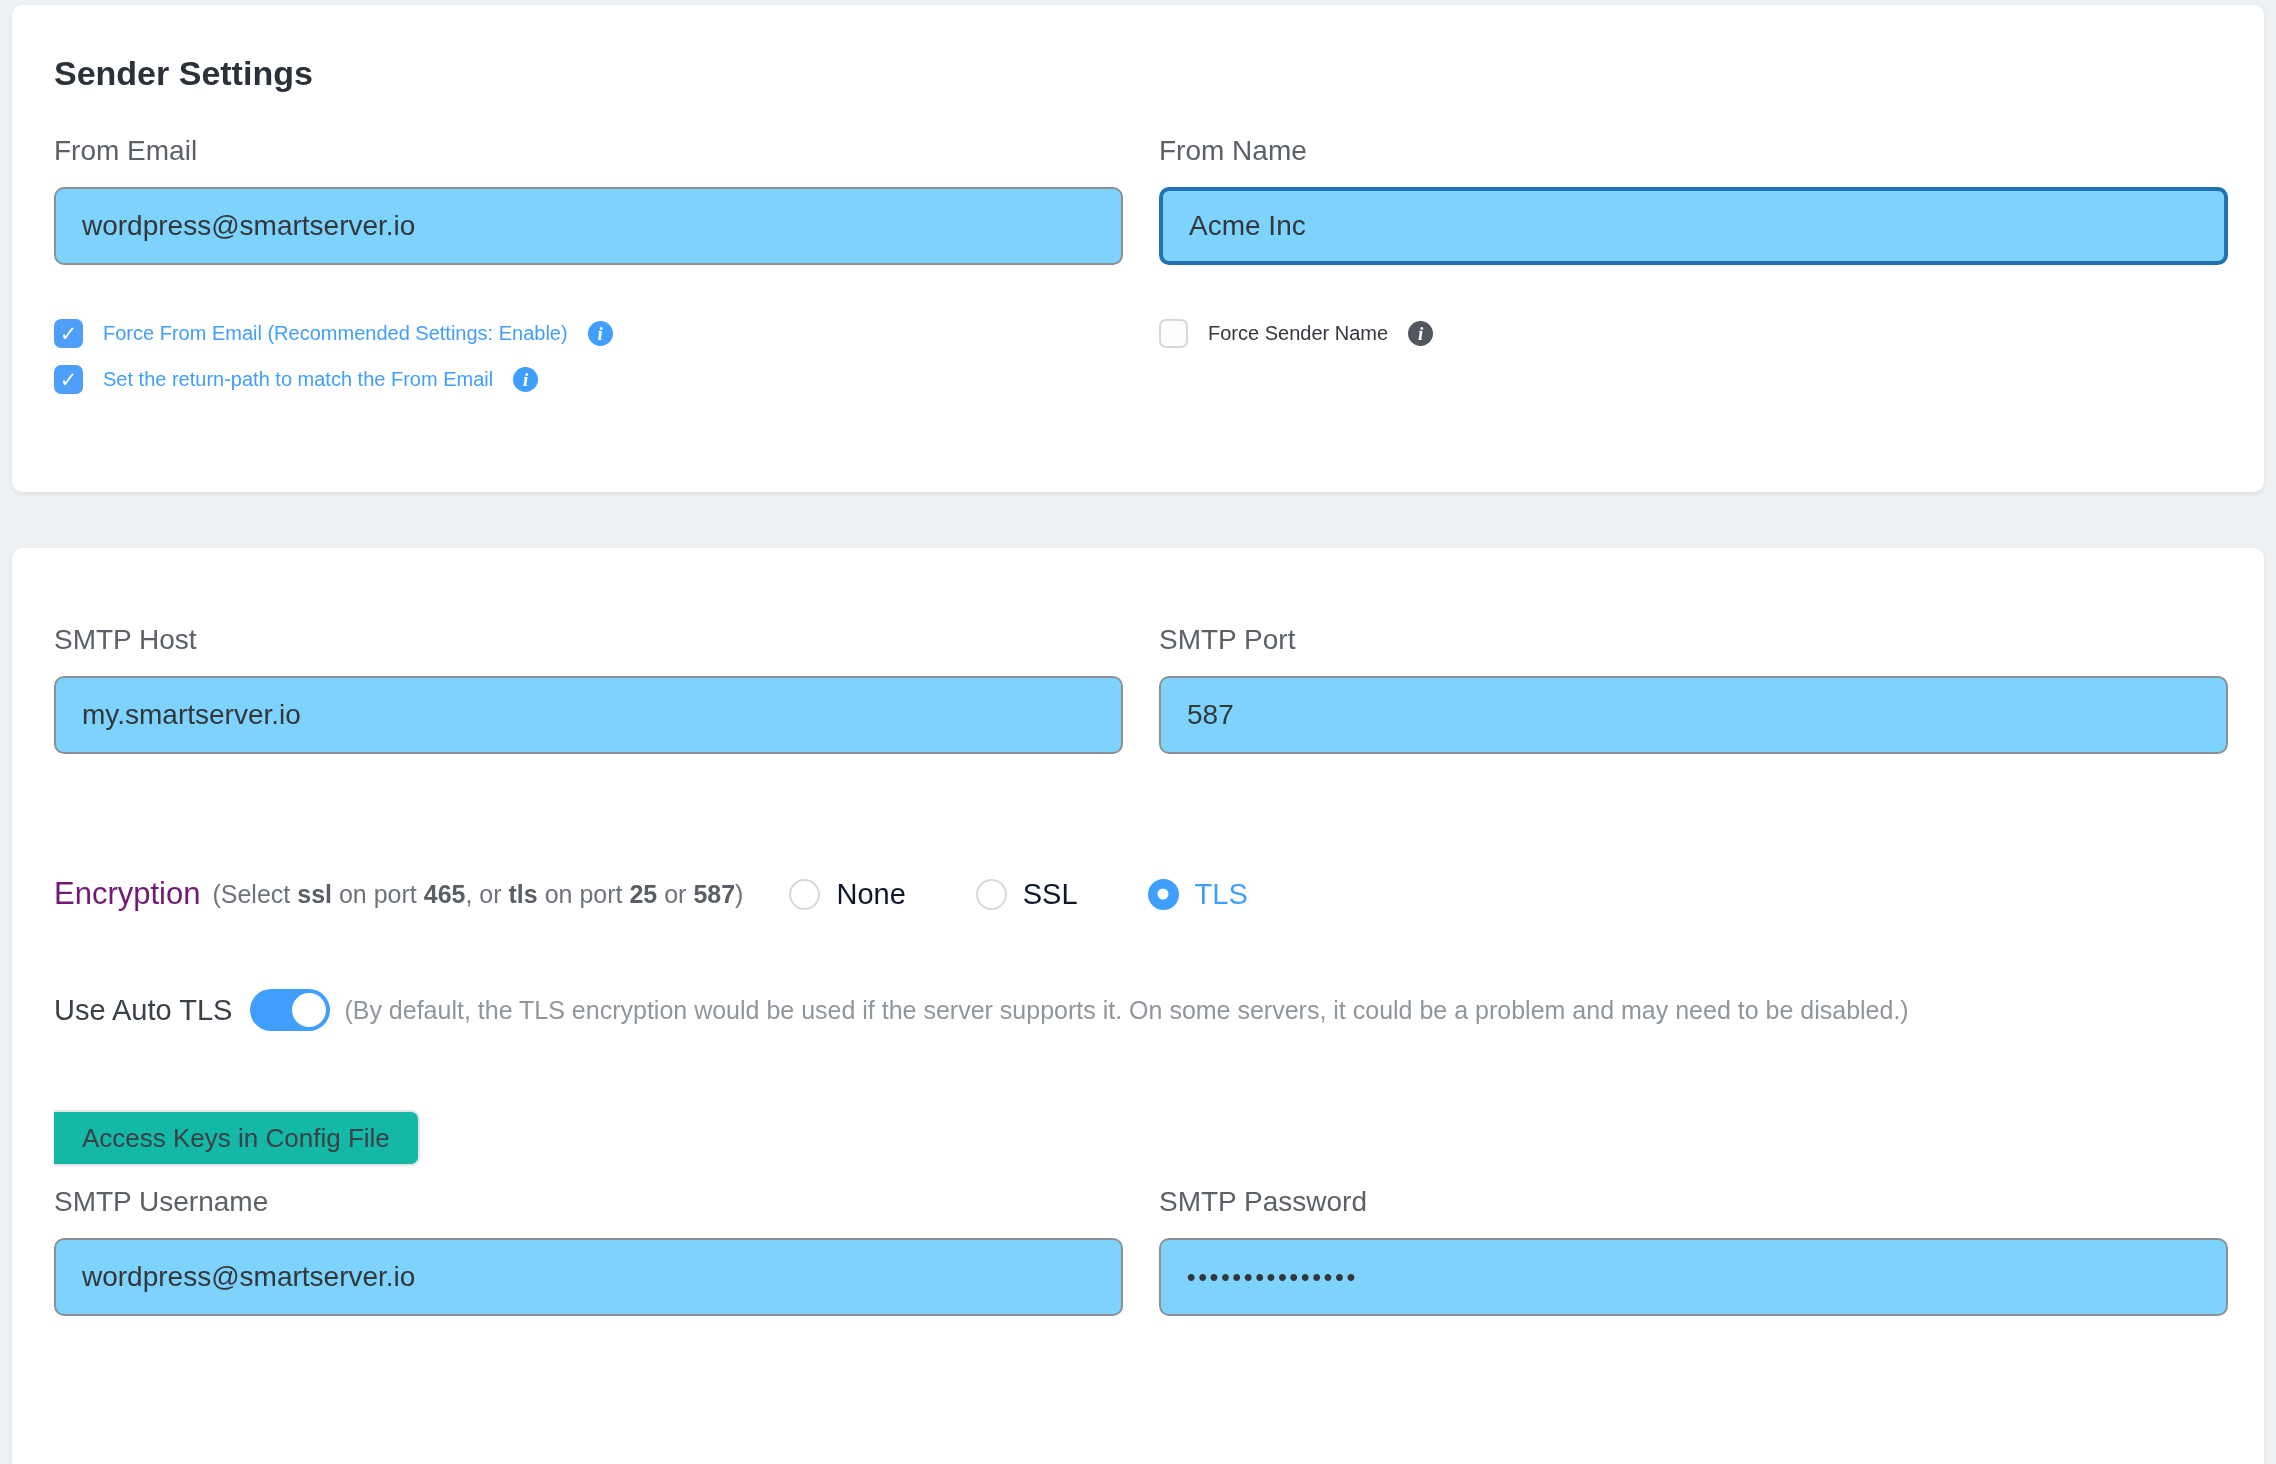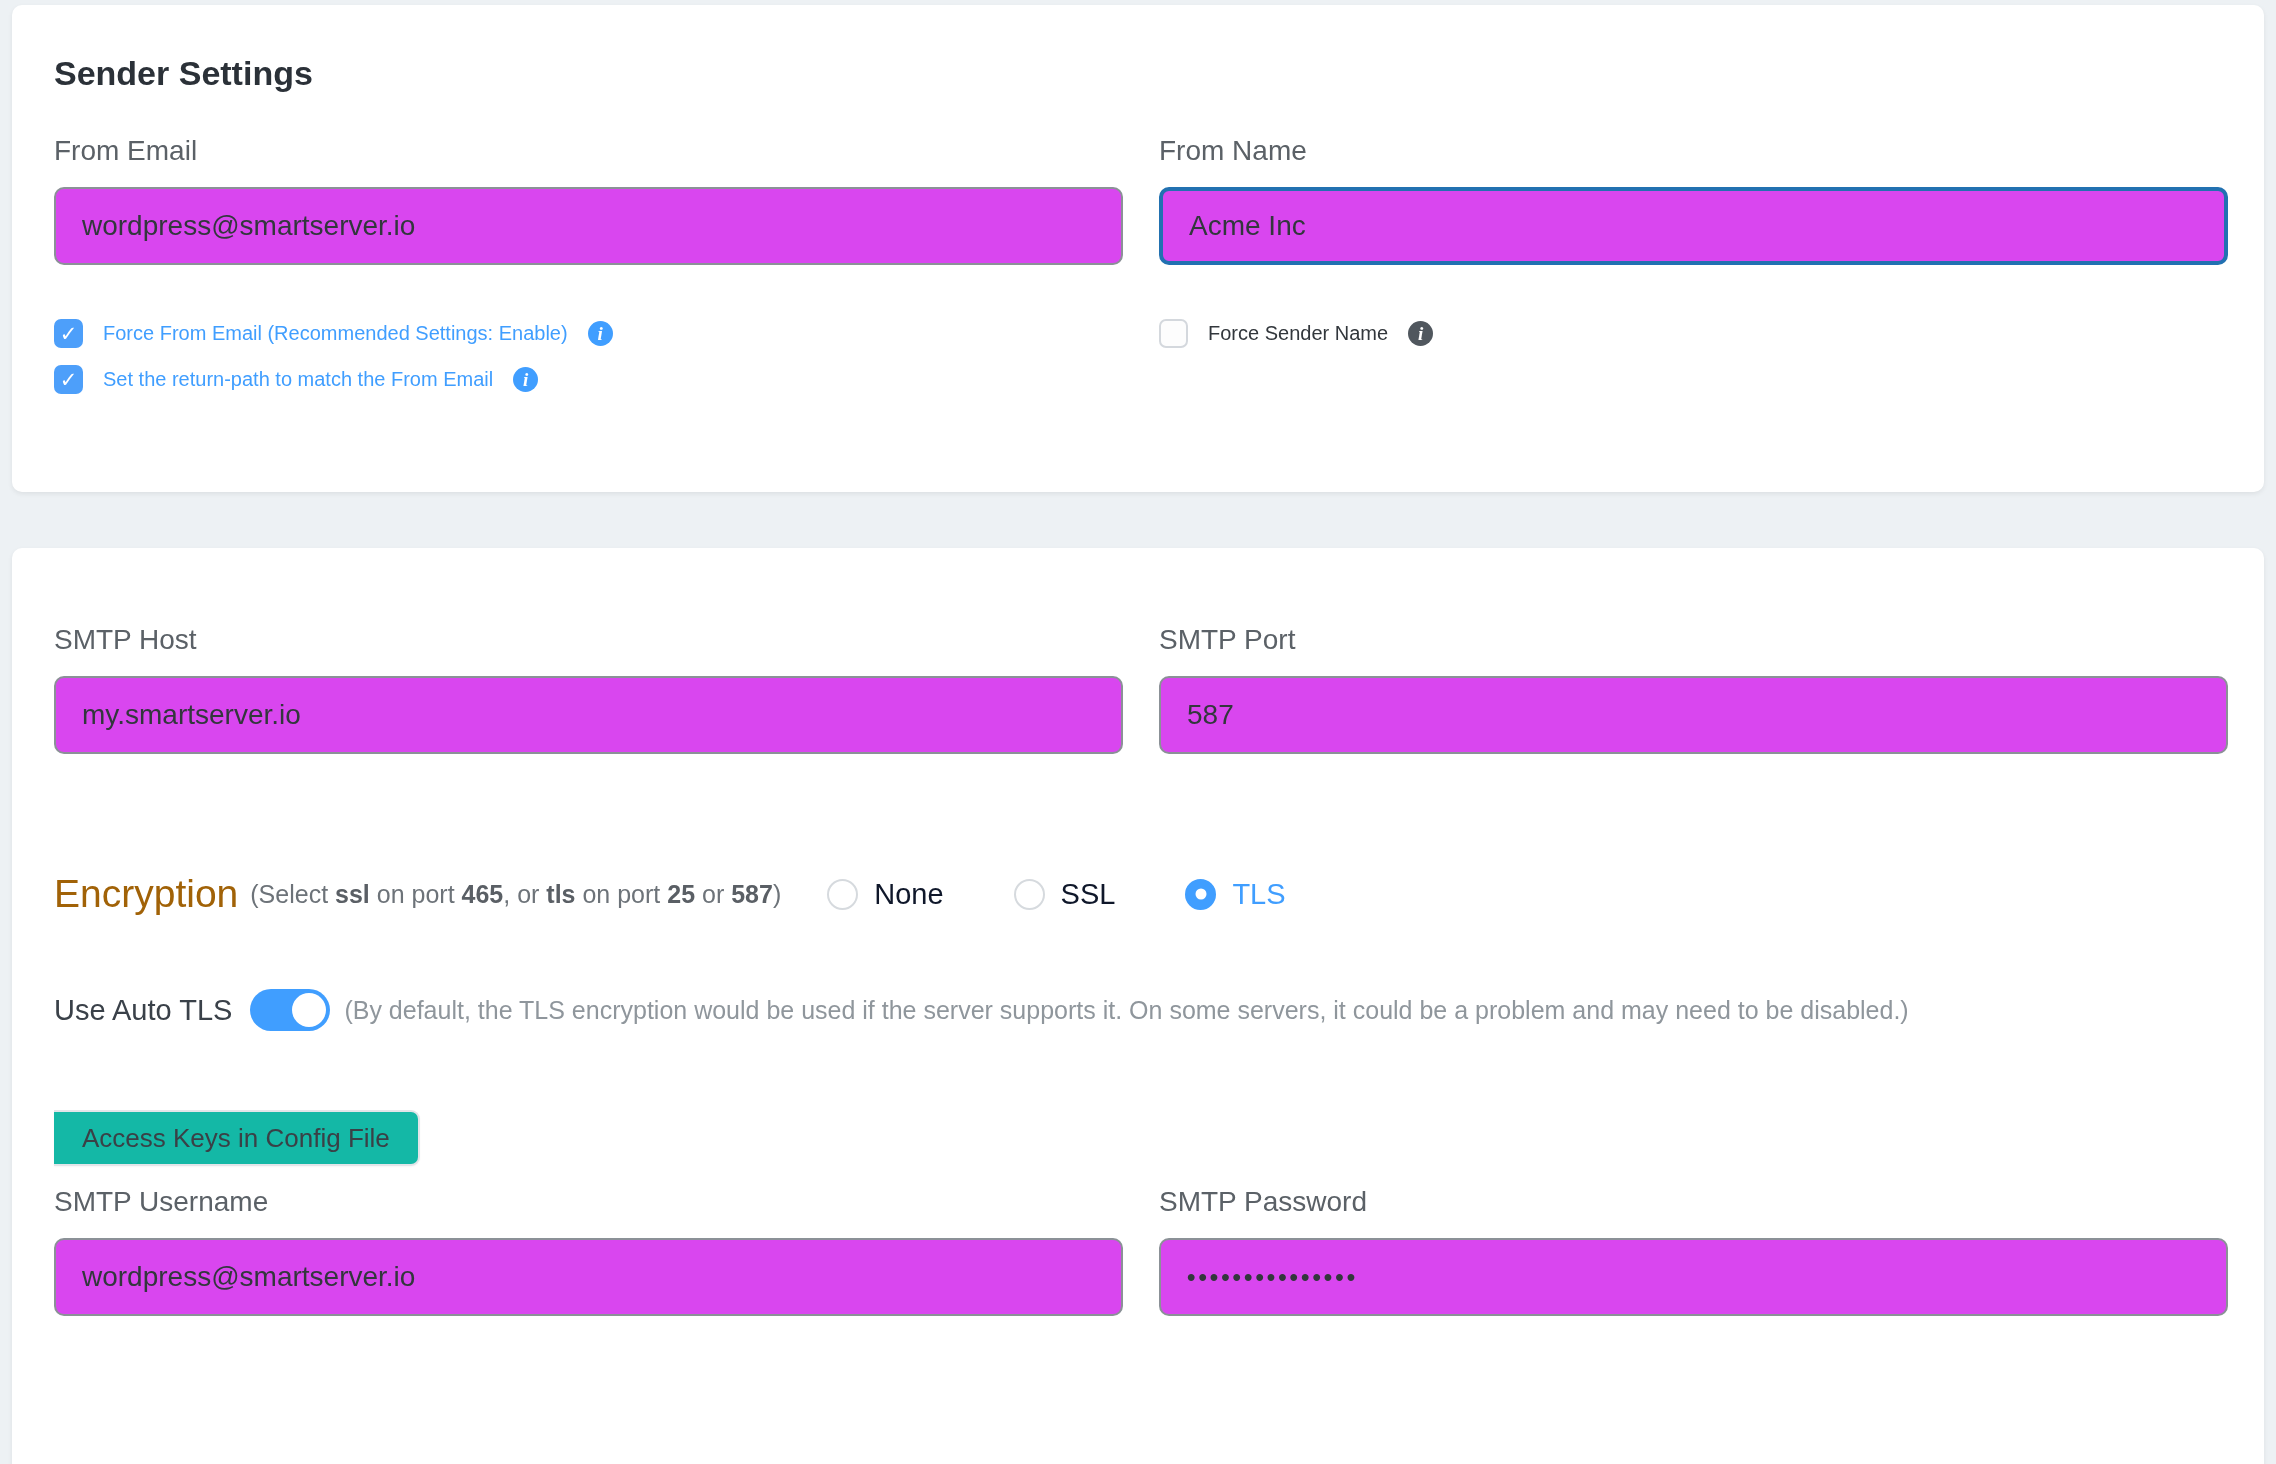--- a/index.html
+++ b/index.html
@@ -19,21 +19,21 @@
 
   h2.title { margin:0; font-size:34px; font-weight:700; color:#2b3138; line-height:40px; }
 
   .fieldrow { display:flex; gap:36px; }
   .fieldrow.first { margin-top:42px; }
   .field { flex:1; min-width:0; }
   .flabel { font-size:28px; color:#5b6167; line-height:32px; }
   .tinput {
     display:block; width:100%; height:78px; margin-top:20px;
     border:2px solid #8b9197; border-radius:10px;
-    padding:0 26px; font-size:28px; color:#32373c; background:#d946ef;
+    padding:0 26px; font-size:28px; color:#32373c; background:#7dd3fc;
     font-family:"Liberation Sans", sans-serif; outline:none;
   }
   .tinput.focused { border:4px solid #2271b1; }
   .tinput.pwd { font-weight:700; letter-spacing:3px; font-size:24px; }
 
   .checksrow { display:flex; gap:36px; margin-top:52px; }
   .checkcol { flex:1; min-width:0; display:flex; flex-direction:column; gap:14px; }
   .checkrow { display:flex; align-items:center; gap:20px; height:32px; cursor:pointer; }
   .cb {
     flex:0 0 auto; width:29px; height:29px; border-radius:7px;
@@ -47,21 +47,21 @@
   .info {
     flex:0 0 auto; width:25px; height:25px; border-radius:50%;
     background:#409EFF; color:#fff;
     font-family:"Liberation Serif", serif; font-style:italic; font-weight:700;
     font-size:19px; line-height:1;
     display:flex; align-items:center; justify-content:center;
   }
   .info.dark { background:#50575e; }
 
   .encrow { margin-top:118px; display:flex; align-items:center; height:44px; }
-  .enc-label { font-size:39px; color:#a16207; }
+  .enc-label { font-size:31px; color:#701a75; }
   .enc-hint { font-size:25px; color:#6d7379; margin-left:12px; }
   .enc-hint .b { font-weight:700; color:#5a5f65; }
   .radiogroup { display:flex; align-items:center; margin-left:46px; }
   .radioitem { display:flex; align-items:center; gap:16px; cursor:pointer; }
   .radioitem + .radioitem { margin-left:70px; }
   .radio {
     width:31px; height:31px; border-radius:50%;
     border:2px solid #d6dade; background:#fff; position:relative;
   }
   .radio.sel { background:#409EFF; border-color:#409EFF; }

